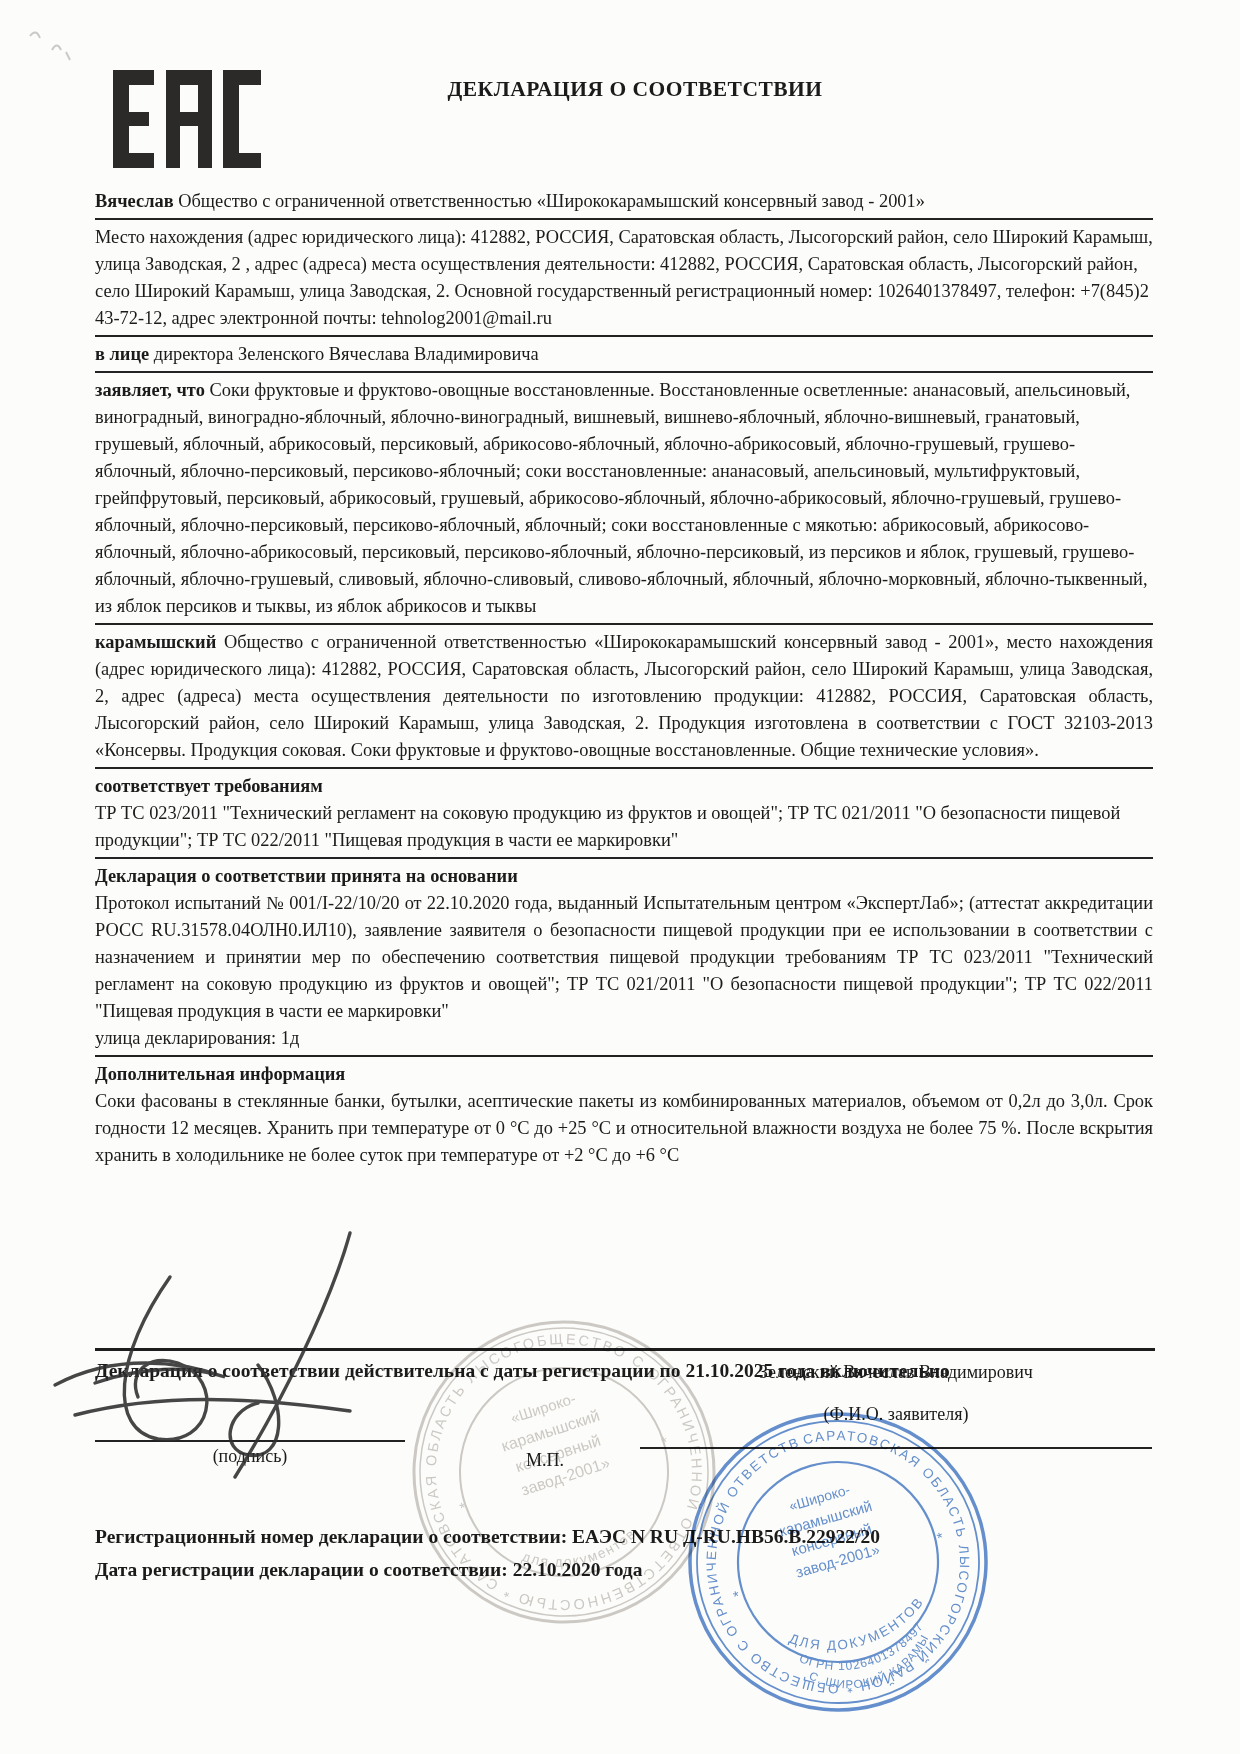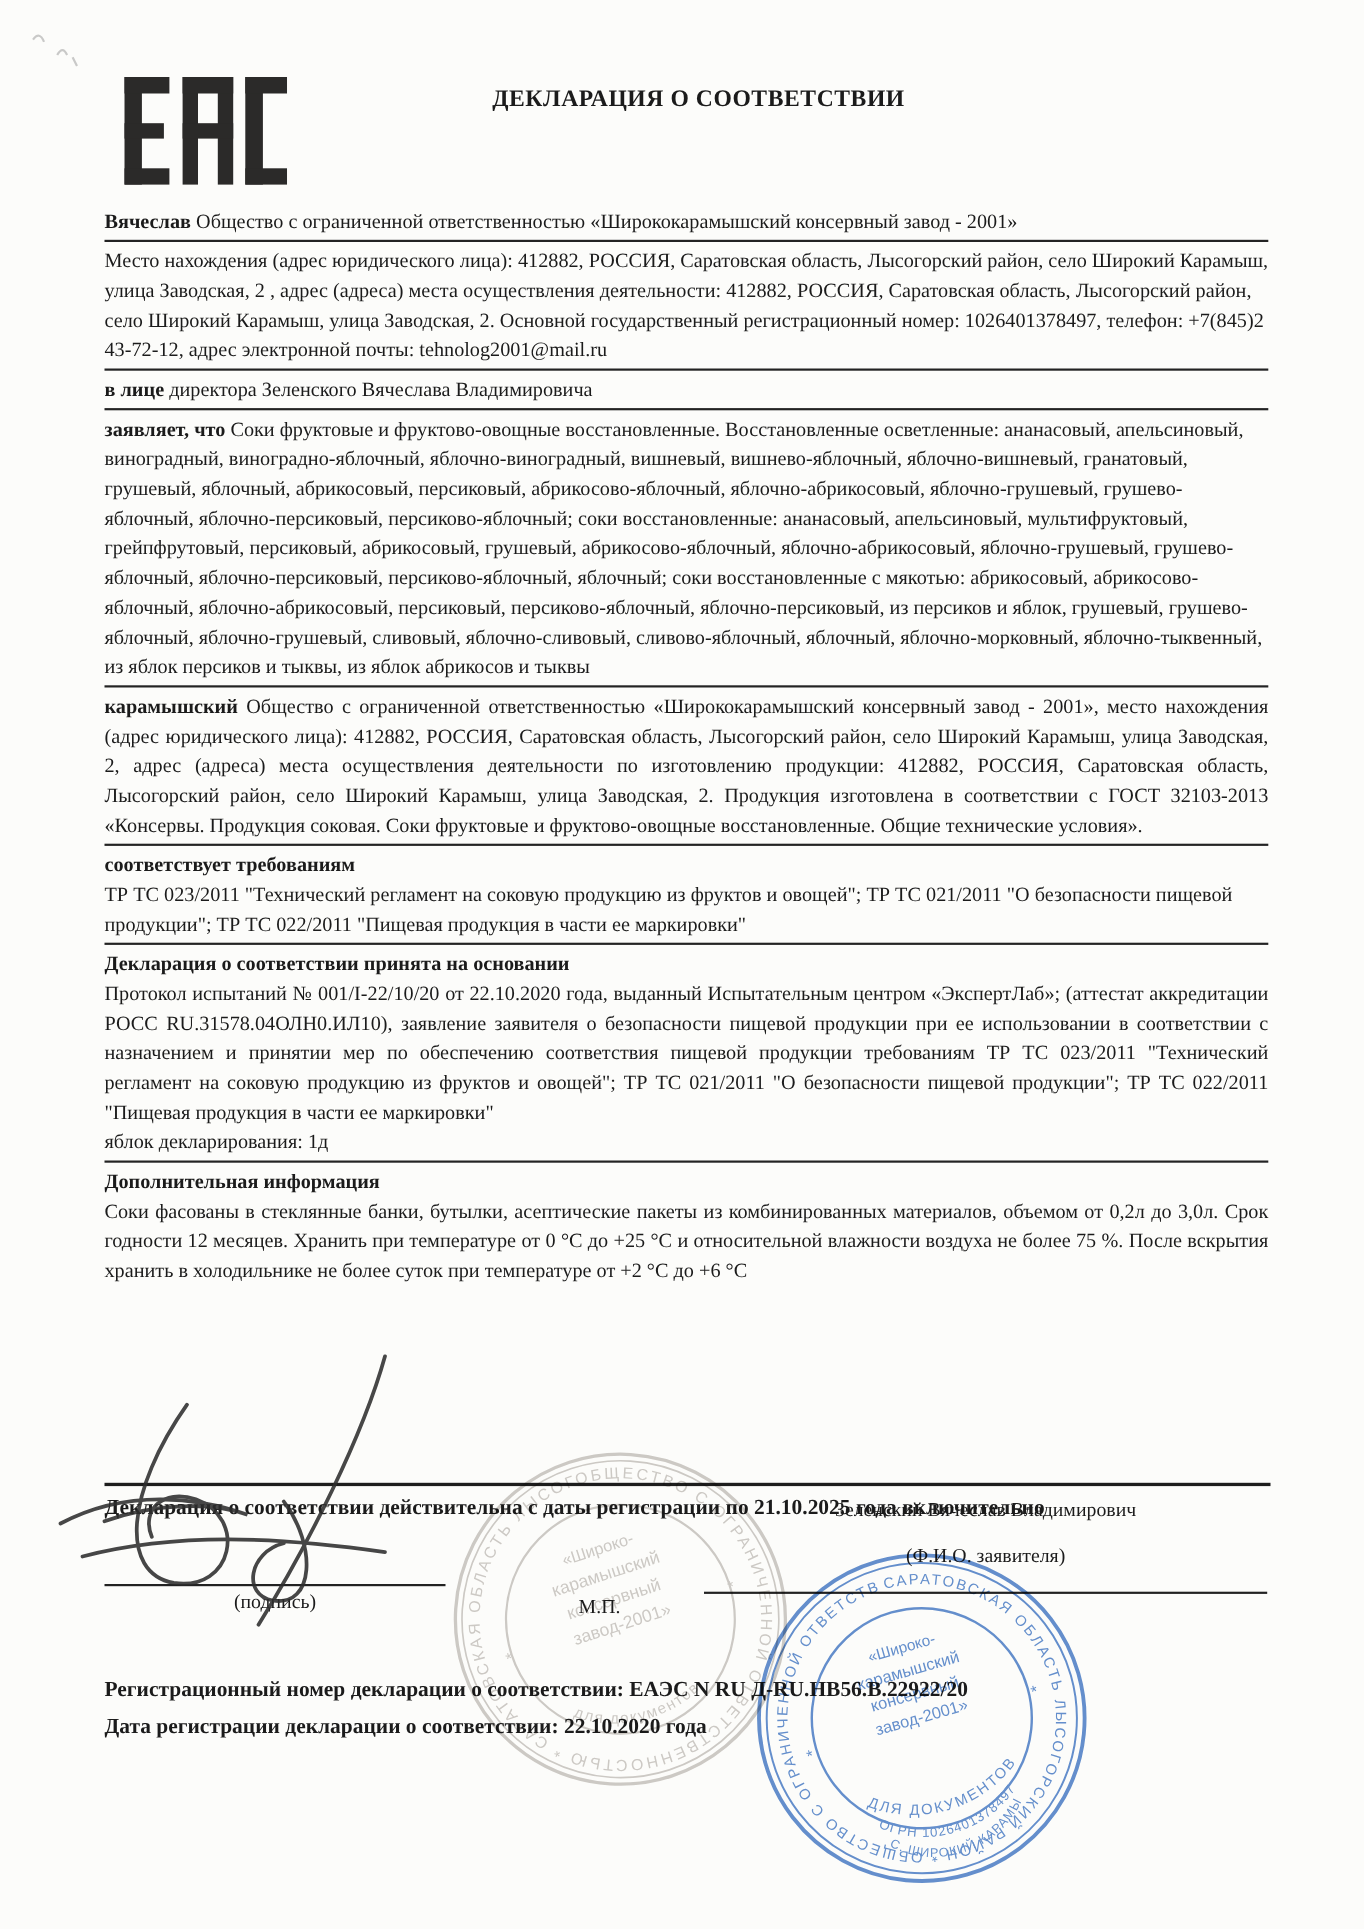--- a/index.html
+++ b/index.html
@@ -88,21 +88,21 @@
     </div>
 
     <div class="sec">
       <p><b>соответствует требованиям</b></p>
       <p>ТР ТС 023/2011 "Технический регламент на соковую продукцию из фруктов и овощей"; ТР ТС 021/2011 "О безопасности пищевой продукции"; ТР ТС 022/2011 "Пищевая продукция в части ее маркировки"</p>
     </div>
 
     <div class="sec">
       <p><b>Декларация о соответствии принята на основании</b></p>
       <p class="just">Протокол испытаний № 001/I-22/10/20 от 22.10.2020 года, выданный Испытательным центром «ЭкспертЛаб»; (аттестат аккредитации РОСС RU.31578.04ОЛН0.ИЛ10), заявление заявителя о безопасности пищевой продукции при ее использовании в соответствии с назначением и принятии мер по обеспечению соответствия пищевой продукции требованиям ТР ТС 023/2011 "Технический регламент на соковую продукцию из фруктов и овощей"; ТР ТС 021/2011 "О безопасности пищевой продукции"; ТР ТС 022/2011 "Пищевая продукция в части ее маркировки"</p>
-      <p>яблок декларирования: 1д</p>
+      <p>улица декларирования: 1д</p>
     </div>
 
     <div class="sec noline">
       <p><b>Дополнительная информация</b></p>
       <p class="just">Соки фасованы в стеклянные банки, бутылки, асептические пакеты из комбинированных материалов, объемом от 0,2л до 3,0л. Срок годности 12 месяцев. Хранить при температуре от 0 °С до +25 °С и относительной влажности воздуха не более 75 %. После вскрытия хранить в холодильнике не более суток при температуре от +2 °С до +6 °С</p>
     </div>
   </div>
 
   <div class="validity">Декларация о соответствии  действительна с даты регистрации по 21.10.2025 года включительно</div>
 

